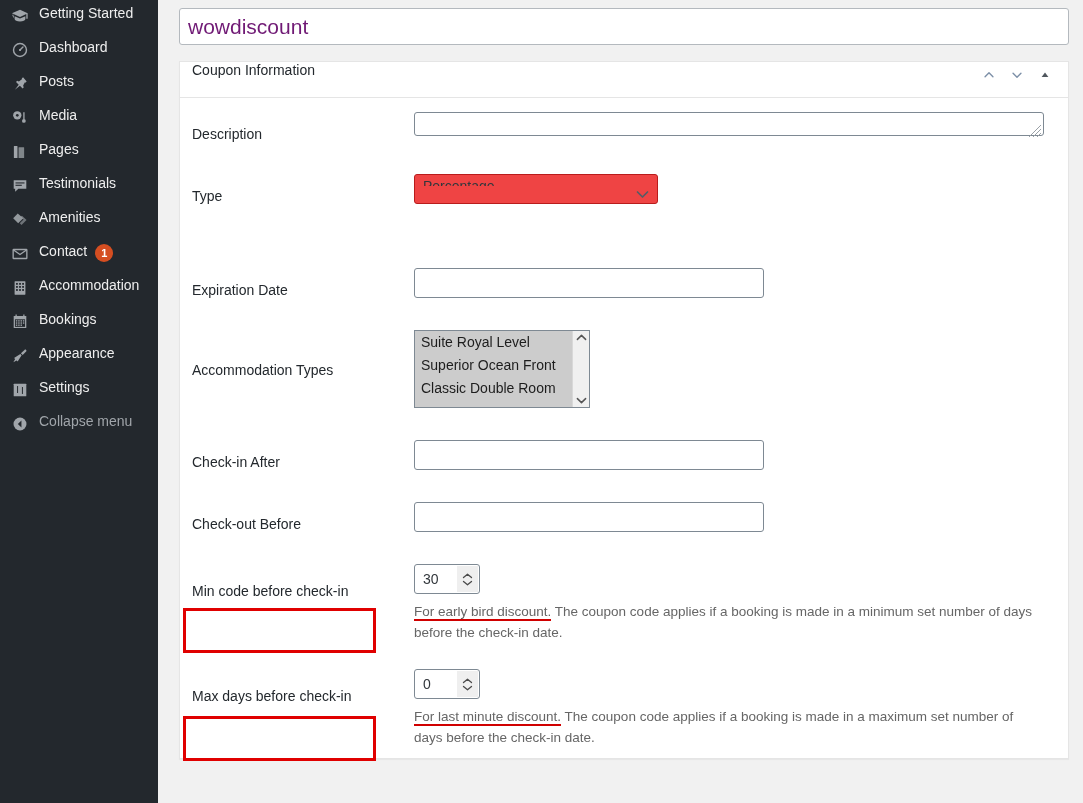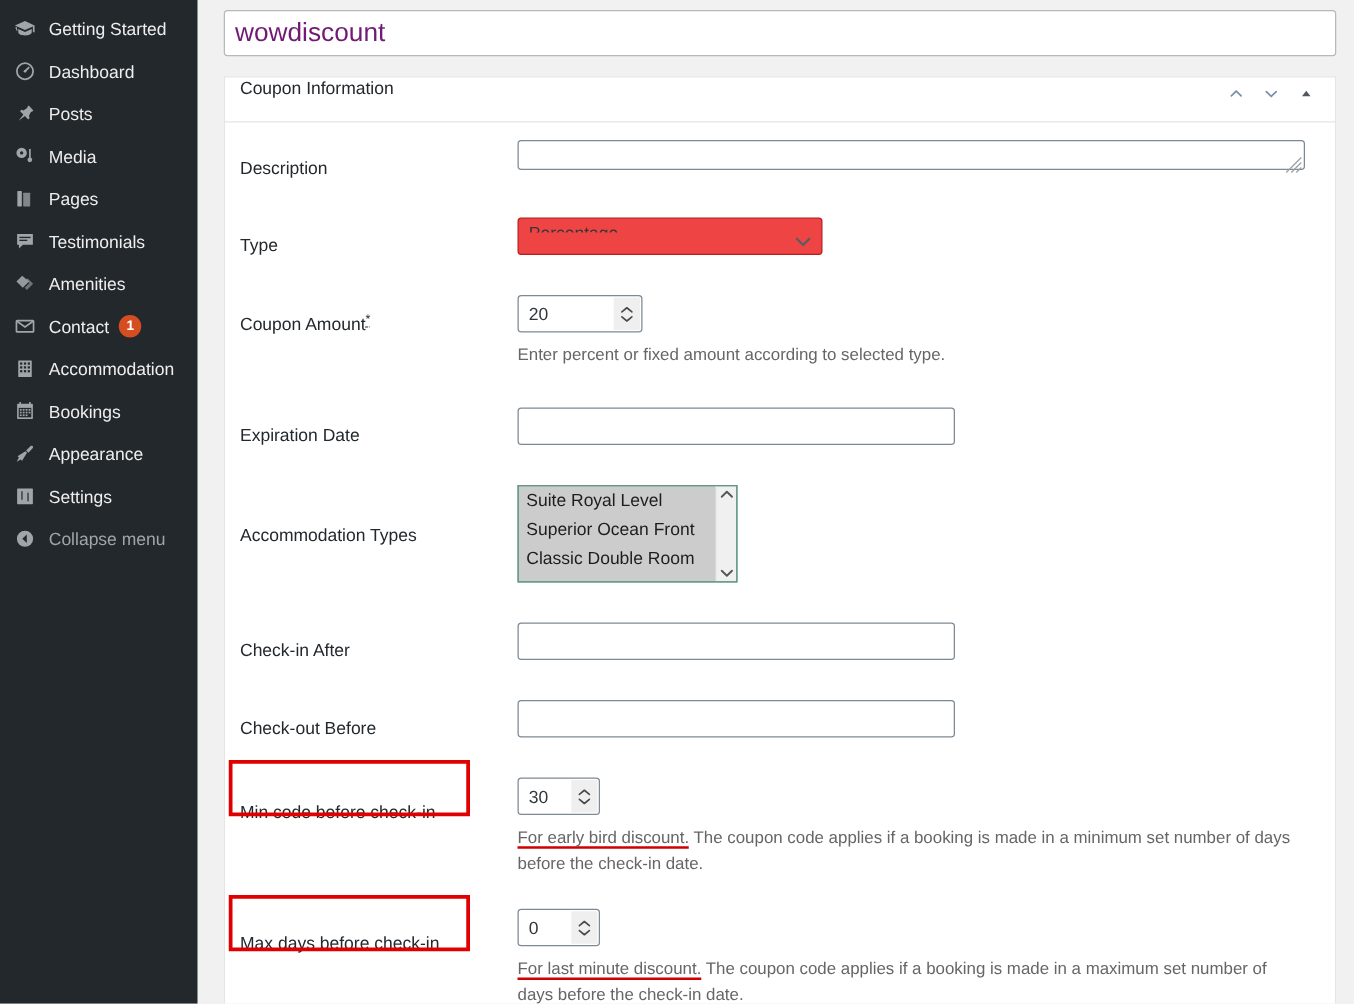--- a/index.html
+++ b/index.html
@@ -13,21 +13,21 @@
   .screen { position: relative; width: 1083px; height: 803px; display: flex; }
 
   
   .sidebar {
     width: 158px; min-width: 158px; height: 803px;
     background: #23282d;
     padding-top: 6px;
     position: relative;
   }
   .menu-item {
-    display: flex; align-items: center;
+    display: flex; 
     height: 34px;
     padding-left: 10px;
     color: #eeeeee;
     font-size: 14px;
     line-height: 1;
     cursor: pointer;
   }
   .menu-item .ic {
     width: 20px; height: 20px; min-width: 20px;
     margin-right: 9px;
@@ -215,21 +215,21 @@
   .helptext.wide { max-width: 640px; }
   .hl {
     border-bottom: 2px solid #d00000;
     padding-bottom: 0px;
   }
   .lbox {
     width: 176px;
     height: 78px;
     border: 1px solid #7e8993;
     border-radius: 0;
-    background: #22c55e;
+    background: #5eead4;
     display: flex;
     overflow: hidden;
   }
   .lbox-items { flex: 1; background: #cccccc; }
   .lbox-item {
     font-size: 14px;
     color: #1d1d1d;
     line-height: 23px;
     padding: 0 6px;
     white-space: nowrap;
@@ -490,39 +490,20 @@
                 <svg width="13" height="9" viewBox="0 0 13 9" fill="none" stroke="#555d66" stroke-width="1.7" stroke-linecap="round" stroke-linejoin="round">
                     <path d="M1.5 2 6.5 7 11.5 2"></path>
                   </svg>
               </span>
             </div>
           </div>
         </div>
 
         <div class="rowgap-md"></div>
 
-        <div class="frow">
-          <div class="flabel">
-            <span>Coupon Amount</span><span class="req">*</span>
-          </div>
-          <div class="ffield">
-            <div class="num-wrap">
-              <input class="num" type="text" value="20" style="">
-              <span class="spin">
-                <svg width="11" height="6" viewBox="0 0 11 6" fill="none" stroke="currentColor" stroke-width="1.3" stroke-linecap="round" stroke-linejoin="round">
-                    <path d="M1.5 4.5 5.5 1.2 9.5 4.5"></path>
-                  </svg>
-                <svg width="11" height="6" viewBox="0 0 11 6" fill="none" stroke="currentColor" stroke-width="1.3" stroke-linecap="round" stroke-linejoin="round">
-                    <path d="M1.5 1.5 5.5 4.8 9.5 1.5"></path>
-                  </svg>
-              </span>
-            </div>
-            <div class="helptext">Enter percent or fixed amount according to selected type.</div>
-          </div>
-        </div>
 
         <div class="rowgap-md"></div>
 
         <div class="frow">
           <div class="flabel">Expiration Date</div>
           <div class="ffield">
             <input class="txt w350" type="text" style="">
           </div>
         </div>
 

